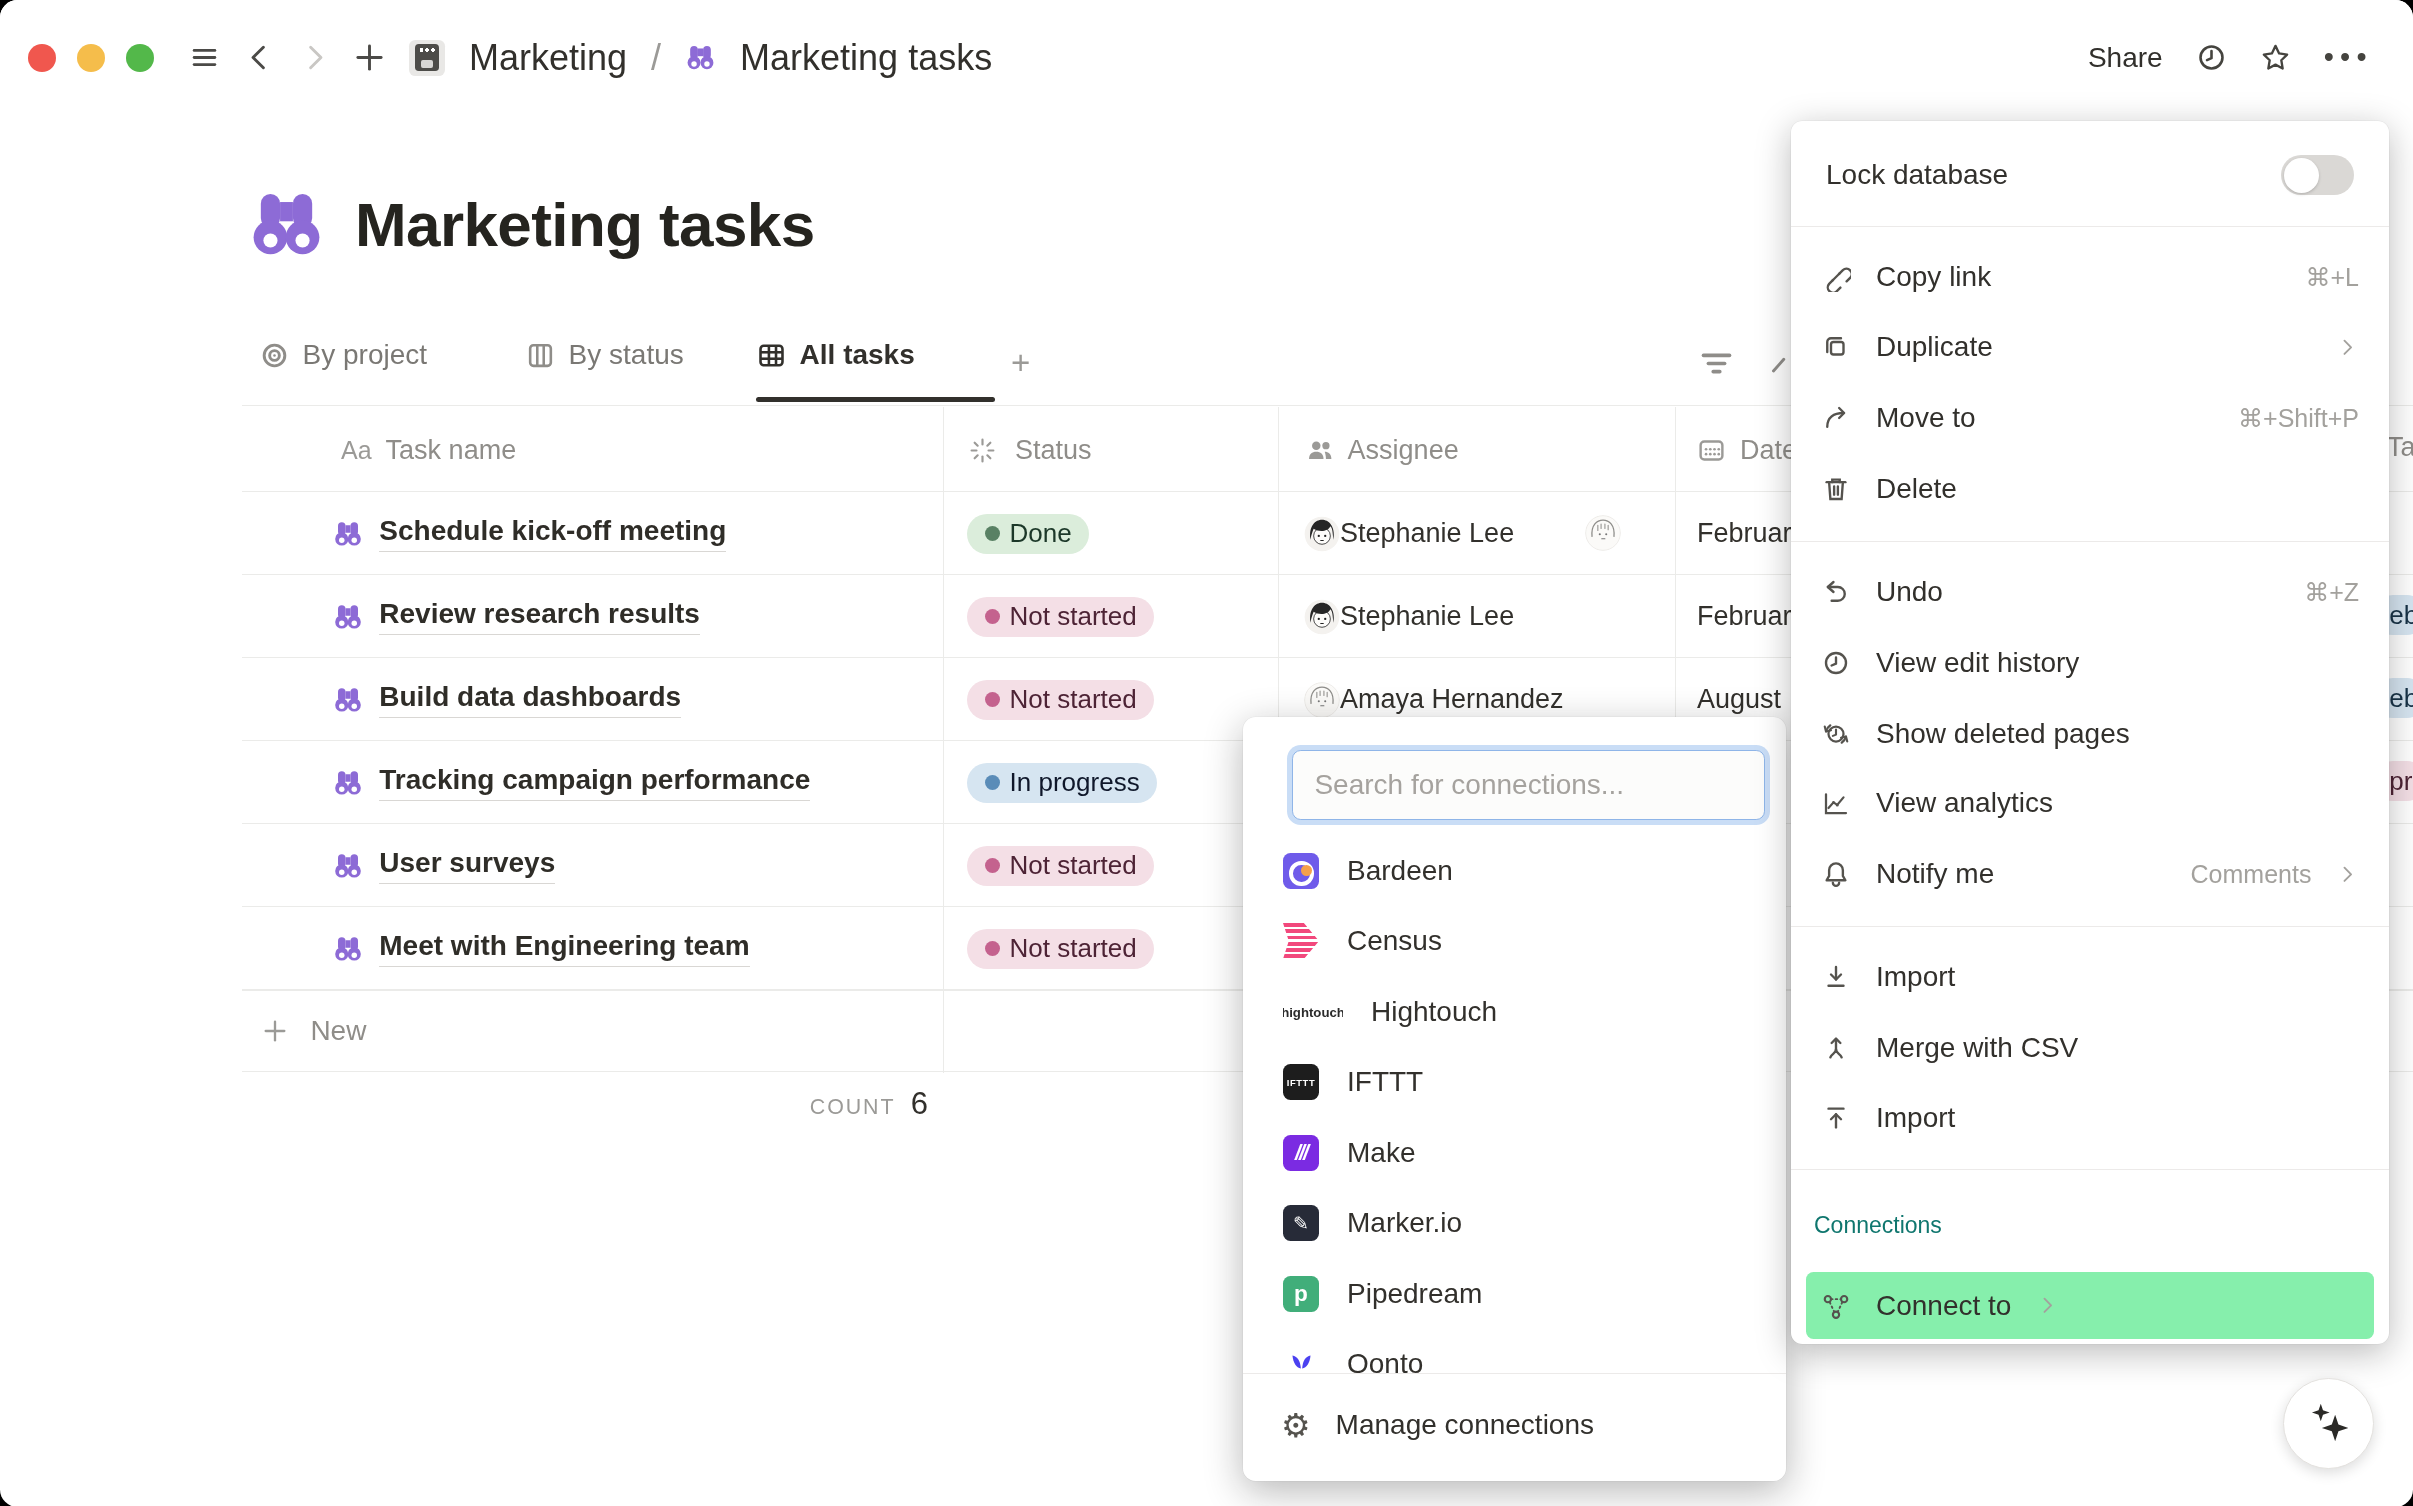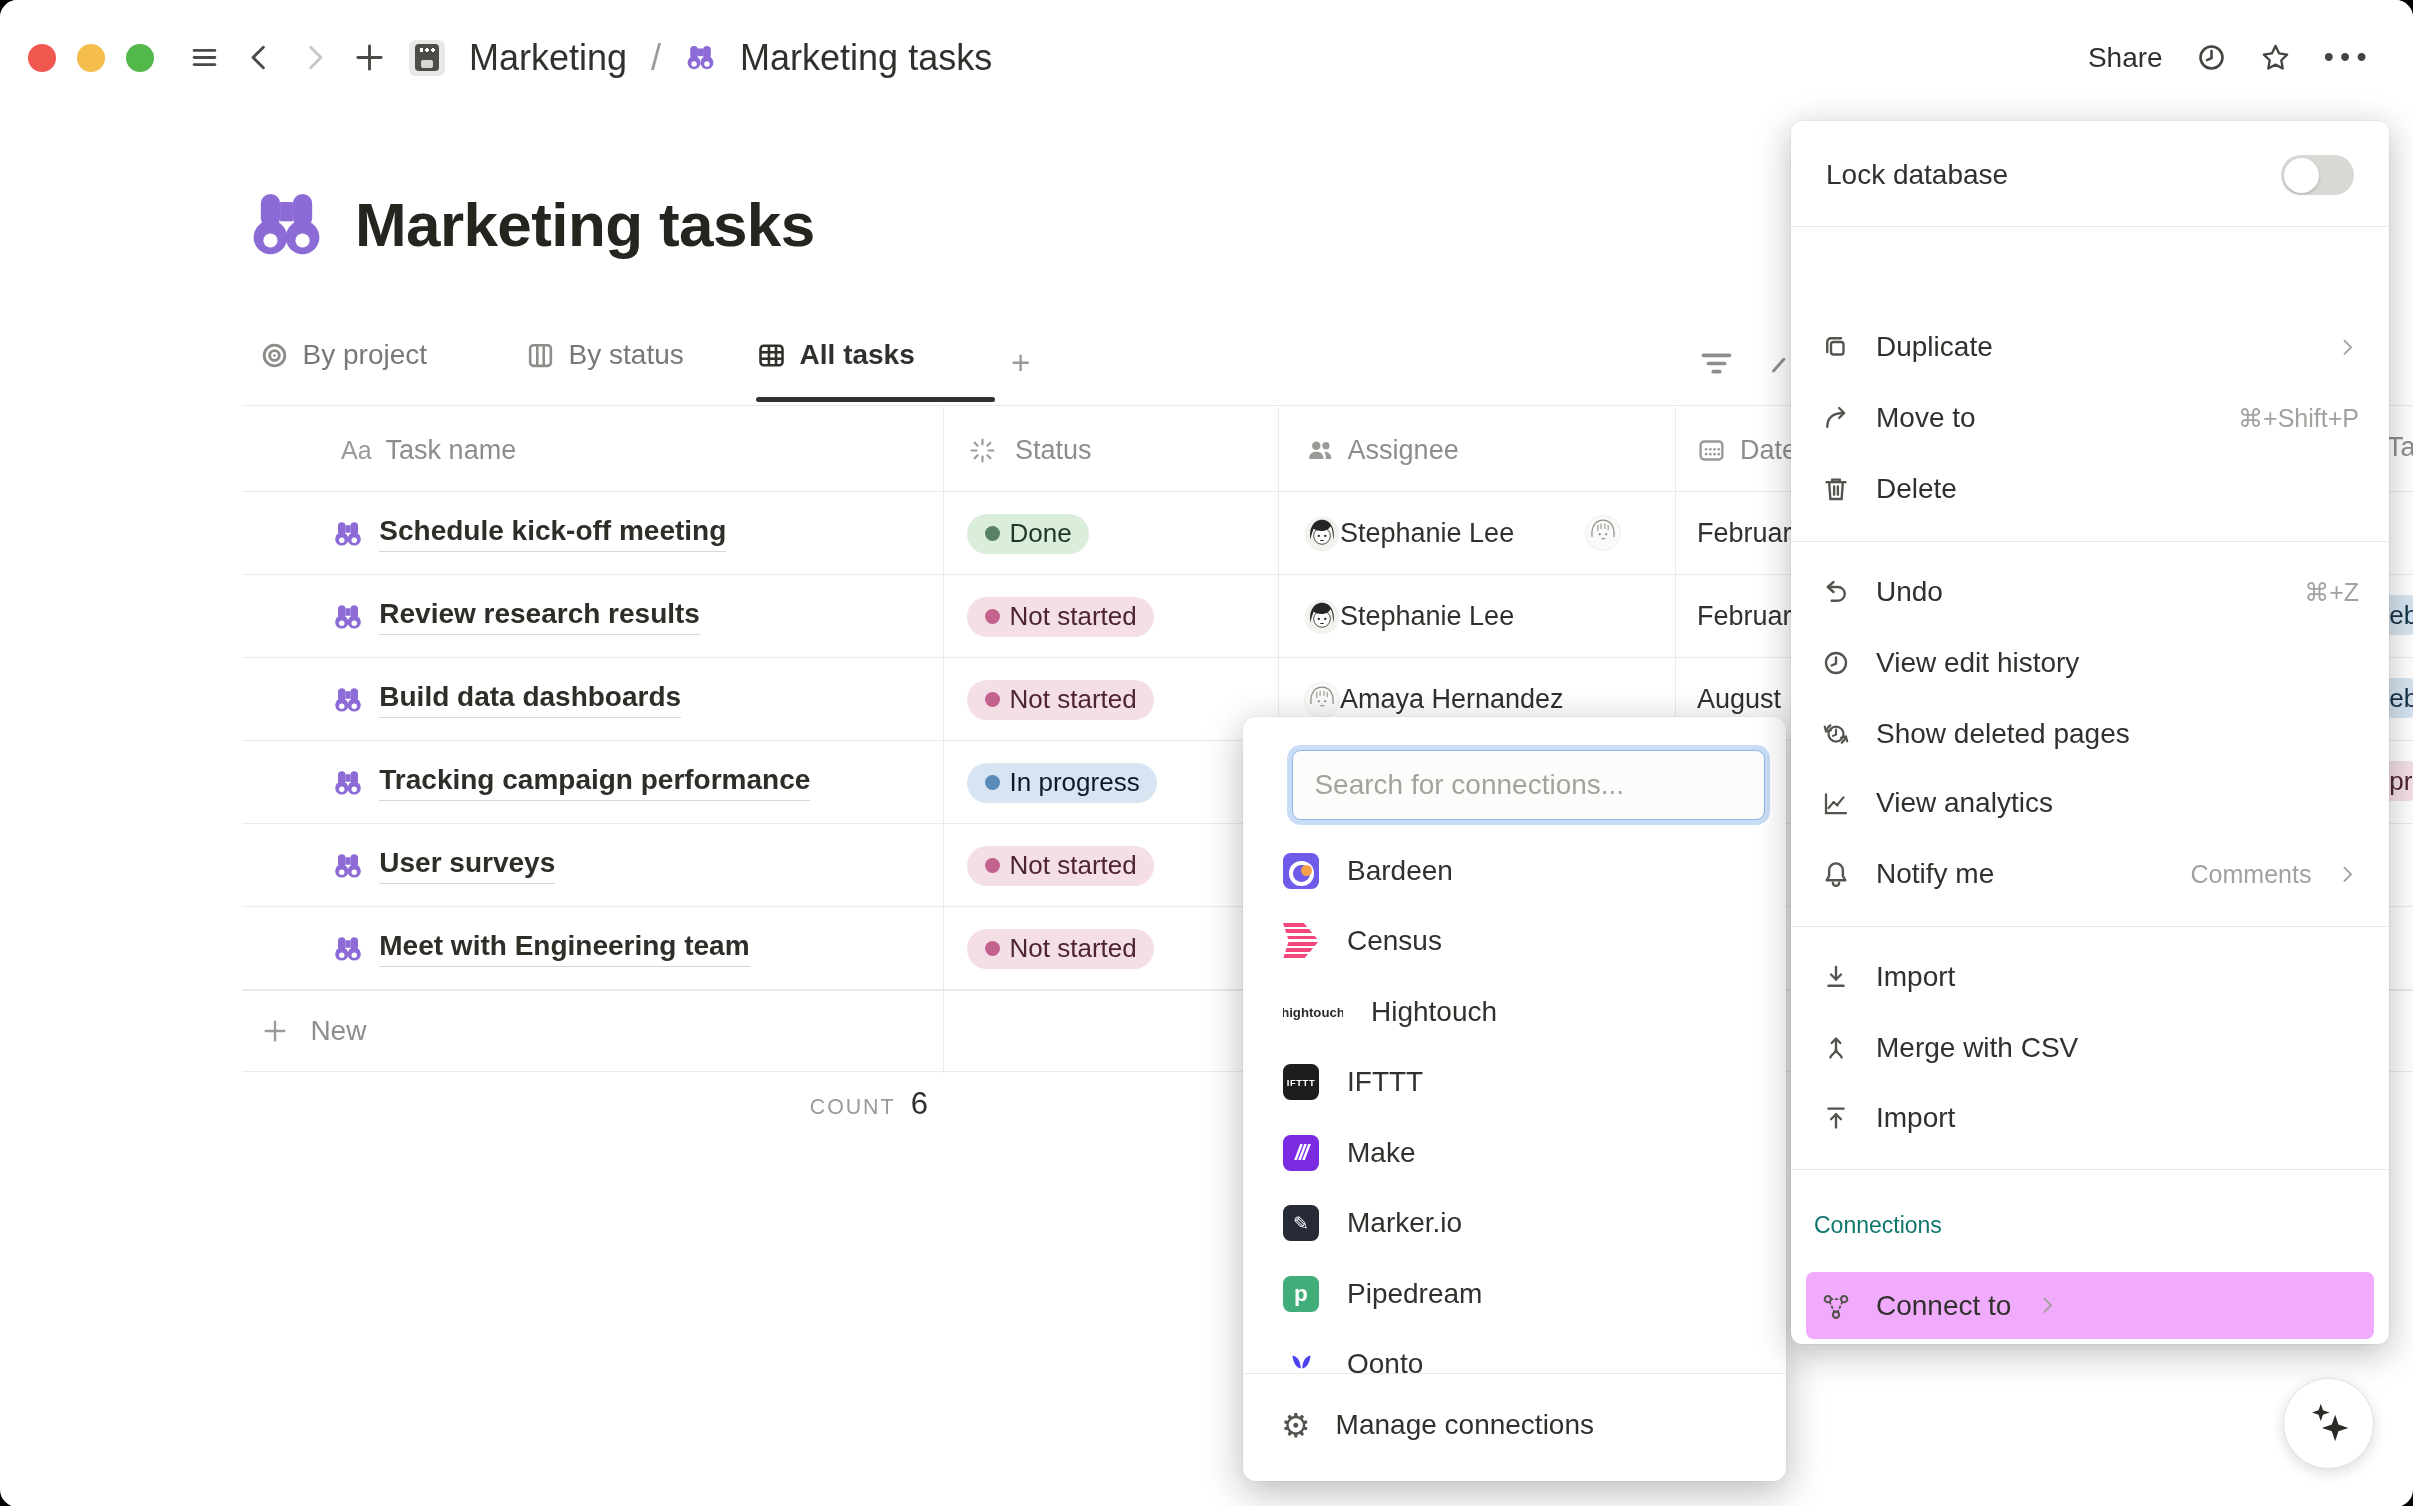--- a/index.html
+++ b/index.html
@@ -89,21 +89,21 @@
       padding:0 30px;box-sizing:border-box;font-size:28px;color:#32302c;}
   .mi .grow{flex:1;}
   .mshort{color:#a3a19d;font-size:25px;}
   .mdiv{position:absolute;left:0;width:100%;height:1.3px;background:#eceae9;}
   .lockrow{position:absolute;left:0;top:19px;width:100%;height:70px;display:flex;align-items:center;
            padding:0 35px;box-sizing:border-box;font-size:28px;color:#32302c;}
   .toggle{margin-left:auto;width:73px;height:40px;border-radius:20px;background:#dad8d5;position:relative;}
   .toggle .knob{position:absolute;left:2.5px;top:2.5px;width:35px;height:35px;border-radius:50%;background:#fff;
                 box-shadow:0 1.3px 3.1px rgba(0,0,0,.18);}
   .mlabel{position:absolute;left:23px;top:1091px;font-size:23px;color:#0f766e;}
-  .connectto{position:absolute;left:15px;right:15px;top:1151px;height:67px;background:#f0abfc;border-radius:7.5px;
+  .connectto{position:absolute;left:15px;right:15px;top:1151px;height:67px;background:#86efac;border-radius:7.5px;
              display:flex;align-items:center;gap:25px;padding:8px 15px;box-sizing:border-box;font-size:28px;color:#32302c;}
   .micon{width:30px;height:30px;flex:0 0 auto;}
   .gear{font-size:33px;color:#55534e;line-height:1;}
 
   
   .popup{position:absolute;left:1243px;top:717px;width:543px;height:764px;background:#fff;border-radius:12.6px;
          box-shadow:0 0 0 0.6px rgba(15,15,15,.05),0 10px 38px rgba(15,15,15,.3);z-index:60;}
   .searchbox{position:absolute;left:49px;top:33px;width:473px;height:70px;box-sizing:border-box;
              border:1.9px solid #8fb5e8;box-shadow:0 0 0 5px #c9ddf6;border-radius:8.8px;background:#fcfcfb;
              font-family:"Liberation Sans",sans-serif;font-size:28px;color:#32302c;padding:0 21.4px;outline:none;}
@@ -577,20 +577,31 @@
   <div class="menu">
 
     <div class="lockrow">
       <span>Lock database</span>
       <span class="toggle">
             <span class="knob"></span>
           </span>
     </div>
     <div class="mdiv" style="top:105px"></div>
 
+    <div class="mi" style="top:121px">
+      <svg class="micon" viewBox="0 0 48 48">
+        <g fill="none" stroke="#55534e" stroke-width="3.8" stroke-linecap="round">
+          <path d="M19 29l-6 6a8.5 8.5 0 0 0 12 12l6-6"></path>
+          <path d="M29 19l6-6a8.5 8.5 0 0 0-12-12l-6 6" transform="translate(12,12) scale(0.999)"></path>
+          <path d="M18 30L30 18"></path>
+        </g>
+      </svg>
+      <span class="grow">Copy link</span>
+      <span class="mshort">⌘+L</span>
+    </div>
 
     <div class="mi" style="top:191px">
       <svg class="micon" viewBox="0 0 48 48">
         <rect x="16" y="16" width="20" height="20" rx="4" fill="none" stroke="#55534e" stroke-width="3.8"></rect>
         <path d="M32 10H16a6 6 0 0 0-6 6v16" fill="none" stroke="#55534e" stroke-width="3.8" stroke-linecap="round"></path>
       </svg>
       <span class="grow">Duplicate</span>
       <svg width="22.6" height="22.6" viewBox="0 0 48 48">
         <polyline points="18,10 32,24 18,38" fill="none" stroke="#a3a19d" stroke-width="4" stroke-linecap="round" stroke-linejoin="round"></polyline>
       </svg>

